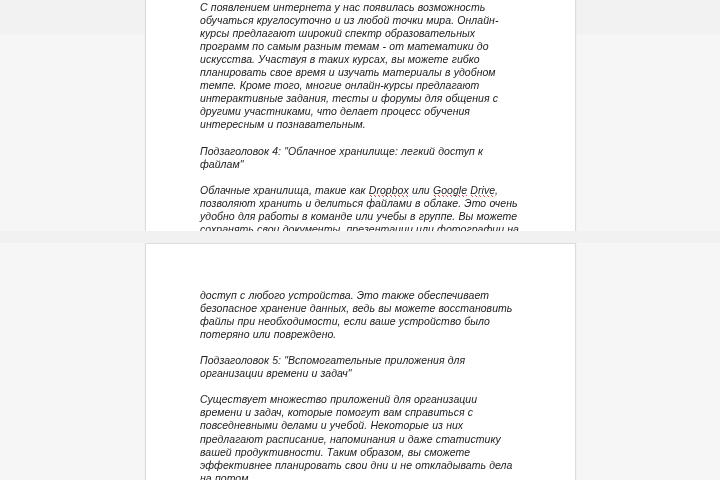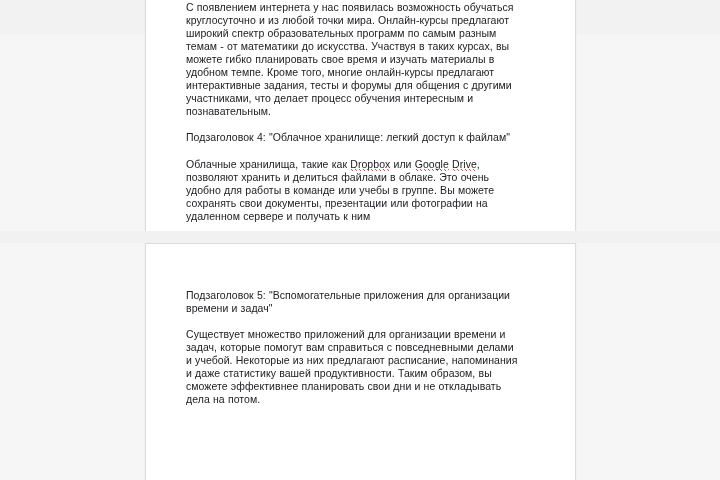--- a/index.html
+++ b/index.html
@@ -53,23 +53,24 @@
     height: 504px;
   }
   #page-two {
     top: 243px;
     height: 504px;        
   }
 
   
   .page-body {
     position: absolute;
-    left: 40px;
+    left: 54px;
     right: 54px;
     box-sizing: border-box;
+    font-style: italic;
   }
   #page-one .page-body { top: 272px; }
   #page-two .page-body { top: 45px; }
 
   p.doc-para {
     margin: 0;
     font-size: 10.5px;
     line-height: 13.05px;
     color: #202124;
     letter-spacing: 0.005em;
@@ -105,20 +106,21 @@
       <p class="doc-para">Подзаголовок 4: "Облачное хранилище: легкий доступ к файлам"</p>
 
       <p class="doc-para" id="para-cloud-storage"><span>Облачные хранилища, такие как </span><span class="misspelled">Dropbox</span><span> или </span><span class="misspelled">Google</span><span> </span><span class="misspelled">Drive</span><span>, позволяют хранить и делиться файлами в облаке. Это очень удобно для работы в команде или учебы в группе. Вы можете сохранять свои документы, презентации или фотографии на удаленном сервере и получать к ним</span></p>
 
     </div>
   </div>
 
   <div class="page" id="page-two">
     <div class="page-body">
 
+      <p class="doc-para">доступ с любого устройства. Это также обеспечивает безопасное хранение данных, ведь вы можете восстановить файлы при необходимости, если ваше устройство было потеряно или повреждено.</p>
 
       <p class="doc-para">Подзаголовок 5: "Вспомогательные приложения для организации времени и задач"</p>
 
       <p class="doc-para tight">Существует множество приложений для организации времени и задач, которые помогут вам справиться с повседневными делами и учебой. Некоторые из них предлагают расписание, напоминания и даже статистику вашей продуктивности. Таким образом, вы сможете эффективнее планировать свои дни и не откладывать дела на потом.</p>
 
     </div>
   </div>
 
 </div>
 

